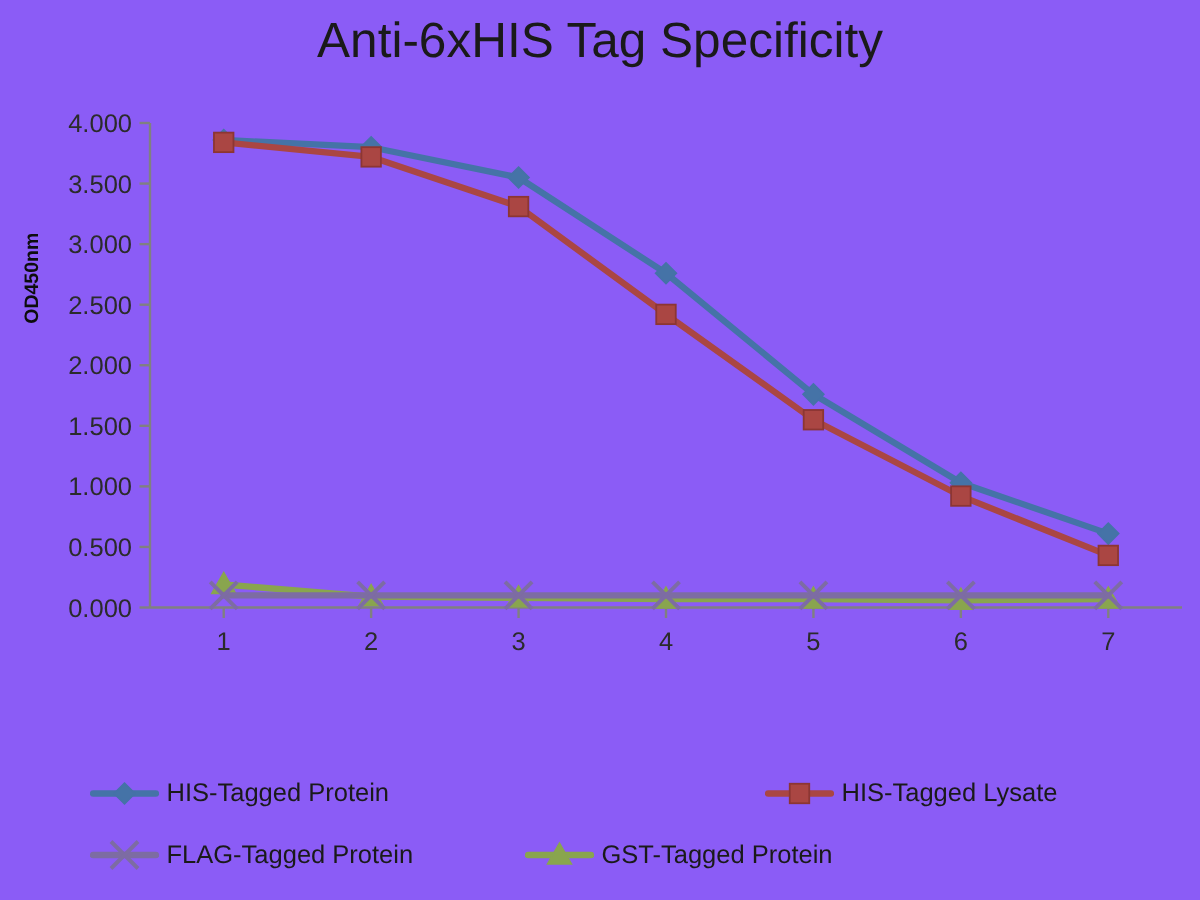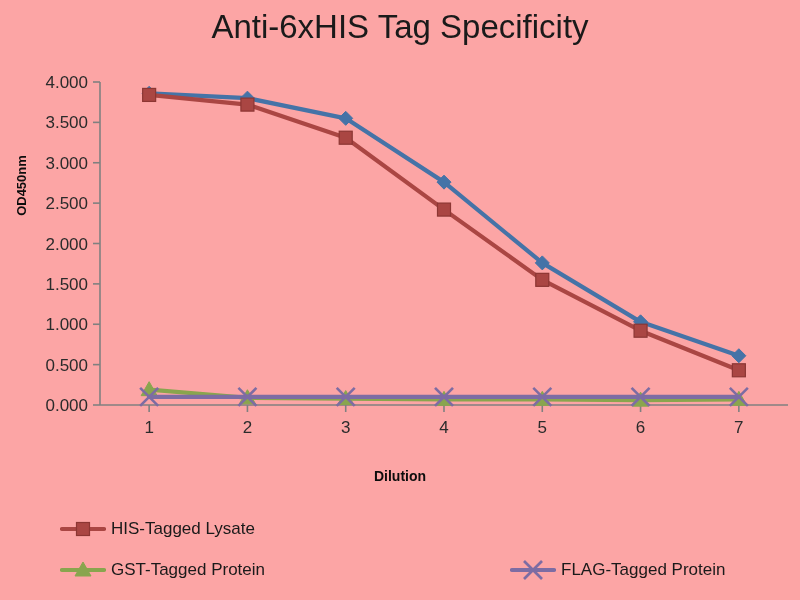--- a/index.html
+++ b/index.html
@@ -6,21 +6,21 @@
   html, body {
     margin: 0; padding: 0;
     width: 800px; height: 600px;
     background: #ffffff;
     font-family: "Liberation Sans", sans-serif;
     overflow: hidden;
   }
   #chart-root {
     position: relative;
     width: 800px; height: 600px;
-    background: #fca5a5;
+    background: #8b5cf6;
   }
   .chart-title {
     position: absolute;
     top: 8px; left: 0; width: 800px;
     text-align: center;
     font-size: 33px;
     font-weight: 400;
     color: #1a1a1a;
     letter-spacing: 0px;
     font-family: "Liberation Sans", sans-serif;
@@ -200,46 +200,52 @@
             <line x1="631.5714285714286" y1="405.925" x2="649.5714285714286" y2="387.925" stroke="#7D6CA3" stroke-width="2.6"></line>
           </g>
           <g>
             <line x1="729.8571428571429" y1="387.925" x2="747.8571428571429" y2="405.925" stroke="#7D6CA3" stroke-width="2.6"></line>
             <line x1="729.8571428571429" y1="405.925" x2="747.8571428571429" y2="387.925" stroke="#7D6CA3" stroke-width="2.6"></line>
           </g>
         </g>
       </g>
   </svg>
 
-  <div class="x-axis-title">Dilution</div>
 
   <div class="legend">
     <div class="legend-row">
+      <div class="legend-item">
+        <svg class="legend-swatch" viewBox="0 0 46 22">
+            <line x1="2" y1="11" x2="44" y2="11" stroke="#4573A7" stroke-width="4.2" stroke-linecap="round"></line>
+            <polygon points="23,4 30,11 23,18 16,11" fill="#4573A7" stroke="#4573A7" stroke-width="1"></polygon>
+          </svg>
+        <span class="legend-label">HIS-Tagged Protein</span>
+      </div>
       <div class="legend-item right">
         <svg class="legend-swatch" viewBox="0 0 46 22">
             <line x1="2" y1="11" x2="44" y2="11" stroke="#AA4643" stroke-width="4.2" stroke-linecap="round"></line>
             <rect x="16.5" y="4.5" width="13" height="13" fill="#AA4643" stroke="#8c3633" stroke-width="1.2"></rect>
           </svg>
         <span class="legend-label">HIS-Tagged Lysate</span>
       </div>
     </div>
     <div class="legend-row">
-      <div class="legend-item">
-        <svg class="legend-swatch" viewBox="0 0 46 22">
-            <line x1="2" y1="11" x2="44" y2="11" stroke="#89A54E" stroke-width="4.2" stroke-linecap="round"></line>
-            <polygon points="23,3 31,17 15,17" fill="#89A54E" stroke="#89A54E" stroke-width="1"></polygon>
-          </svg>
-        <span class="legend-label">GST-Tagged Protein</span>
-      </div>
       <div class="legend-item right">
         <svg class="legend-swatch" viewBox="0 0 46 22">
             <line x1="2" y1="11" x2="44" y2="11" stroke="#7D6CA3" stroke-width="4.2" stroke-linecap="round"></line>
             <g>
               <line x1="14" y1="2" x2="32" y2="20" stroke="#7D6CA3" stroke-width="2.6"></line>
               <line x1="14" y1="20" x2="32" y2="2" stroke="#7D6CA3" stroke-width="2.6"></line>
             </g>
           </svg>
         <span class="legend-label">FLAG-Tagged Protein</span>
       </div>
+      <div class="legend-item">
+        <svg class="legend-swatch" viewBox="0 0 46 22">
+            <line x1="2" y1="11" x2="44" y2="11" stroke="#89A54E" stroke-width="4.2" stroke-linecap="round"></line>
+            <polygon points="23,3 31,17 15,17" fill="#89A54E" stroke="#89A54E" stroke-width="1"></polygon>
+          </svg>
+        <span class="legend-label">GST-Tagged Protein</span>
+      </div>
     </div>
   </div>
 
 </div>
 
 </body></html>

